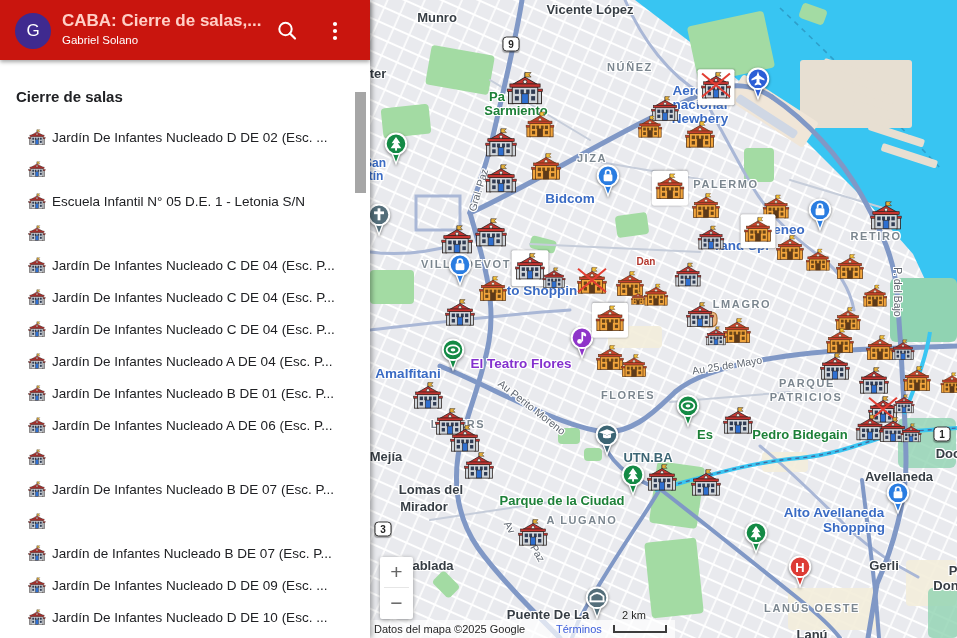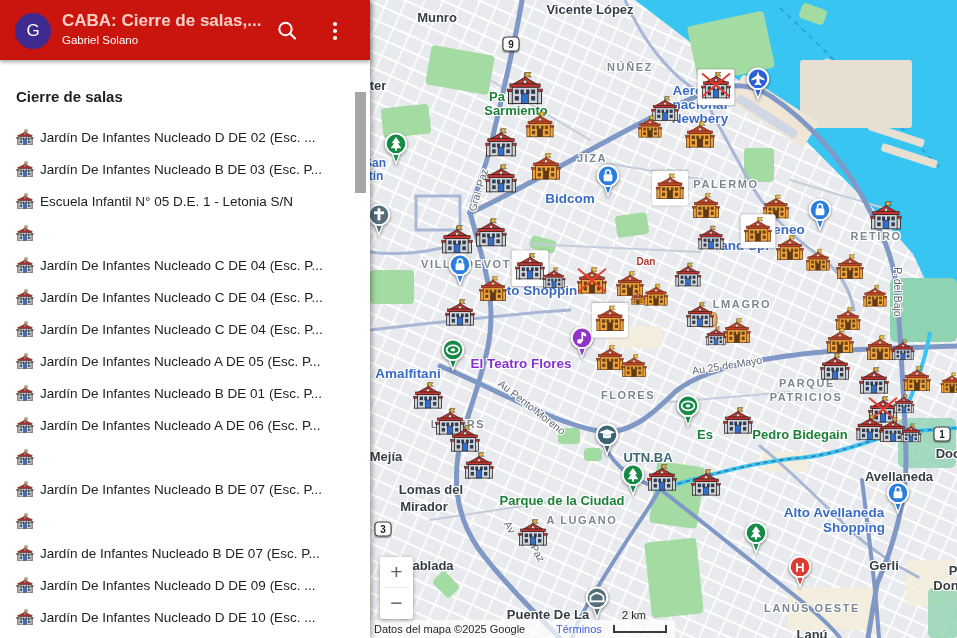--- a/index.html
+++ b/index.html
@@ -15,21 +15,21 @@
   .avatar{position:absolute;left:15px;top:13px;width:36px;height:36px;border-radius:50%;
           background:#3f2a8f;color:#fff;font-size:17px;display:flex;align-items:center;justify-content:center;}
   .hdr-title{position:absolute;left:62px;top:11px;width:200px;font-size:17px;font-weight:700;color:#ffcfc6;
              white-space:nowrap;overflow:hidden;}
   .hdr-sub{position:absolute;left:62px;top:34px;font-size:11.5px;color:#ffffff;}
   .hdr-ic{position:absolute;top:18px;width:26px;height:26px;cursor:pointer;}
   .ic-search{left:274px;}
   .ic-kebab{left:322px;}
   .sec-title{position:absolute;left:16px;top:88px;font-size:15px;font-weight:700;color:#202124;}
   .slist{position:absolute;left:0;top:121px;width:352px;}
-  .srow{position:relative;height:32px;display:flex;align-items:center;padding-left:16px;cursor:pointer;}
+  .srow{position:relative;height:32px;display:flex;align-items:center;padding-left:28px;cursor:pointer;}
   .srow .sicon{width:18px;height:16px;margin-right:6px;flex:0 0 auto;}
   .srow .stxt{font-size:13.5px;color:#202124;white-space:nowrap;overflow:hidden;}
   .sscroll{position:absolute;left:355px;top:92px;width:11px;height:101px;background:#a6a6a6;}
 
   
   .map{position:absolute;left:370px;top:0;width:587px;height:638px;background:#e9eaee;overflow:hidden;cursor:grab;}
   .map svg.base{position:absolute;left:0;top:0;}
   .lab{position:absolute;transform:translate(-50%,-50%);white-space:nowrap;z-index:5;
        text-shadow:1px 0 0 #fff,-1px 0 0 #fff,0 1px 0 #fff,0 -1px 0 #fff,1px 1px 0 #fff,-1px -1px 0 #fff,1px -1px 0 #fff,-1px 1px 0 #fff;}
   .lab.city{font-size:13px;color:#363d44;font-weight:700;}
@@ -139,21 +139,21 @@
         <path d="M290,489 C330,520 380,560 430,600 C445,612 460,625 470,638" fill="none" stroke="#8098c6" stroke-width="4" stroke-linecap="round"></path>
         <path d="M492,480 C497,520 502,560 506,600 L509,638" fill="none" stroke="#8098c6" stroke-width="4" stroke-linecap="round"></path>
         <path d="M285,490 C330,478 380,462 430,458 C470,454 500,440 530,432 L587,428" fill="none" stroke="#38c5f2" stroke-width="4"></path>
         <path d="M560,332 C556,360 544,390 534,414" fill="none" stroke="#38c5f2" stroke-width="4"></path>
         <path d="M285,490 C330,478 380,462 430,458 C470,454 500,440 530,432 L587,428" fill="none" stroke="#44699d" stroke-width="1.4" stroke-dasharray="4,4"></path>
       </svg>
     <div id="labels">
         <div class="lab city" style="left: 67px; top: 17px;">Munro</div>
         <div class="lab city" style="left: 220px; top: 9px;">Vicente López</div>
         <div class="lab hood" style="left: 260px; top: 67px;">NÚÑEZ</div>
-        <div class="lab city" style="left: 8px; top: 85px;">ter</div>
+        <div class="lab city" style="left: 8px; top: 73px;">ter</div>
         <div class="lab blue-sm" style="left: 5px; top: 163px;">San</div>
         <div class="lab blue-sm" style="left: 6px; top: 176px;">tín</div>
         <div class="lab green-lg" style="left: 127px; top: 96px;">Pa</div>
         <div class="lab green-lg" style="left: 146px; top: 110px;">Sarmiento</div>
         <div class="lab road" style="left: 108px; top: 190px; transform: translate(-50%, -50%) rotate(-73deg);">Gral. Paz</div>
         <div class="lab hood" style="left: 222px; top: 158px;">JIZA</div>
         <div class="lab blue-lg" style="left: 200px; top: 198px;">Bidcom</div>
         <div class="lab blue-lg" style="left: 322px; top: 90px;">Aerop</div>
         <div class="lab blue-lg" style="left: 330px; top: 104px;">nacional</div>
         <div class="lab blue-lg" style="left: 330px; top: 118px;">Newbery</div>
@@ -1459,21 +1459,20 @@
               <rect x="4" y="13.6" width="32" height="3.4" fill="#c53430" stroke="#2b2320" stroke-width="0.8"></rect>
               <circle cx="20" cy="11.3" r="2" fill="#f2efe9" stroke="#2b2320" stroke-width="0.8"></circle>
               <rect x="9.3" y="19.5" width="4.2" height="4.6" fill="#2f3b52"></rect>
               <rect x="26.5" y="19.5" width="4.2" height="4.6" fill="#2f3b52"></rect>
               <rect x="15.2" y="19.5" width="3.6" height="4.6" fill="#2f3b52"></rect>
               <rect x="21.2" y="19.5" width="3.6" height="4.6" fill="#2f3b52"></rect>
               <rect x="9.3" y="26.5" width="4.2" height="4.6" fill="#2f3b52"></rect>
               <rect x="26.5" y="26.5" width="4.2" height="4.6" fill="#2f3b52"></rect>
               <rect x="16.5" y="24" width="7" height="10.2" fill="#2e6fd0" stroke="#2b2320" stroke-width="0.8"></rect>
             </svg></span>
-          <span class="stxt">Jardín De Infantes Nucleado B DE 03 (Esc. P...</span>
         </div>
         <div class="srow">
           <span class="sicon"><svg width="18" height="16" viewBox="0 0 40 36">
               <line x1="20" y1="1.5" x2="20" y2="8" stroke="#444" stroke-width="1.2"></line>
               <path d="M20,1.5 h6.5 l-2.2,2.4 2.2,2.4 h-6.5 z" fill="#e8b23a" stroke="#2b2320" stroke-width="0.6"></path>
               <rect x="2.5" y="21" width="5" height="13.5" fill="#cfd4d9" stroke="#2b2320"></rect>
               <rect x="32.5" y="21" width="5" height="13.5" fill="#cfd4d9" stroke="#2b2320"></rect>
               <rect x="1.5" y="19" width="7" height="2.6" fill="#c53430" stroke="#2b2320" stroke-width="0.7"></rect>
               <rect x="31.5" y="19" width="7" height="2.6" fill="#c53430" stroke="#2b2320" stroke-width="0.7"></rect>
               <rect x="6.5" y="16.9" width="27" height="17.5" fill="#cfd4d9" stroke="#2b2320"></rect>
@@ -1590,21 +1589,21 @@
               <rect x="4" y="13.6" width="32" height="3.4" fill="#c53430" stroke="#2b2320" stroke-width="0.8"></rect>
               <circle cx="20" cy="11.3" r="2" fill="#f2efe9" stroke="#2b2320" stroke-width="0.8"></circle>
               <rect x="9.3" y="19.5" width="4.2" height="4.6" fill="#2f3b52"></rect>
               <rect x="26.5" y="19.5" width="4.2" height="4.6" fill="#2f3b52"></rect>
               <rect x="15.2" y="19.5" width="3.6" height="4.6" fill="#2f3b52"></rect>
               <rect x="21.2" y="19.5" width="3.6" height="4.6" fill="#2f3b52"></rect>
               <rect x="9.3" y="26.5" width="4.2" height="4.6" fill="#2f3b52"></rect>
               <rect x="26.5" y="26.5" width="4.2" height="4.6" fill="#2f3b52"></rect>
               <rect x="16.5" y="24" width="7" height="10.2" fill="#2e6fd0" stroke="#2b2320" stroke-width="0.8"></rect>
             </svg></span>
-          <span class="stxt">Jardín De Infantes Nucleado A DE 05 (Esc. P...</span>
+          <span class="stxt">Jardín De Infantes Nucleado A DE 04 (Esc. P...</span>
         </div>
         <div class="srow">
           <span class="sicon"><svg width="18" height="16" viewBox="0 0 40 36">
               <line x1="20" y1="1.5" x2="20" y2="8" stroke="#444" stroke-width="1.2"></line>
               <path d="M20,1.5 h6.5 l-2.2,2.4 2.2,2.4 h-6.5 z" fill="#e8b23a" stroke="#2b2320" stroke-width="0.6"></path>
               <rect x="2.5" y="21" width="5" height="13.5" fill="#cfd4d9" stroke="#2b2320"></rect>
               <rect x="32.5" y="21" width="5" height="13.5" fill="#cfd4d9" stroke="#2b2320"></rect>
               <rect x="1.5" y="19" width="7" height="2.6" fill="#c53430" stroke="#2b2320" stroke-width="0.7"></rect>
               <rect x="31.5" y="19" width="7" height="2.6" fill="#c53430" stroke="#2b2320" stroke-width="0.7"></rect>
               <rect x="6.5" y="16.9" width="27" height="17.5" fill="#cfd4d9" stroke="#2b2320"></rect>

